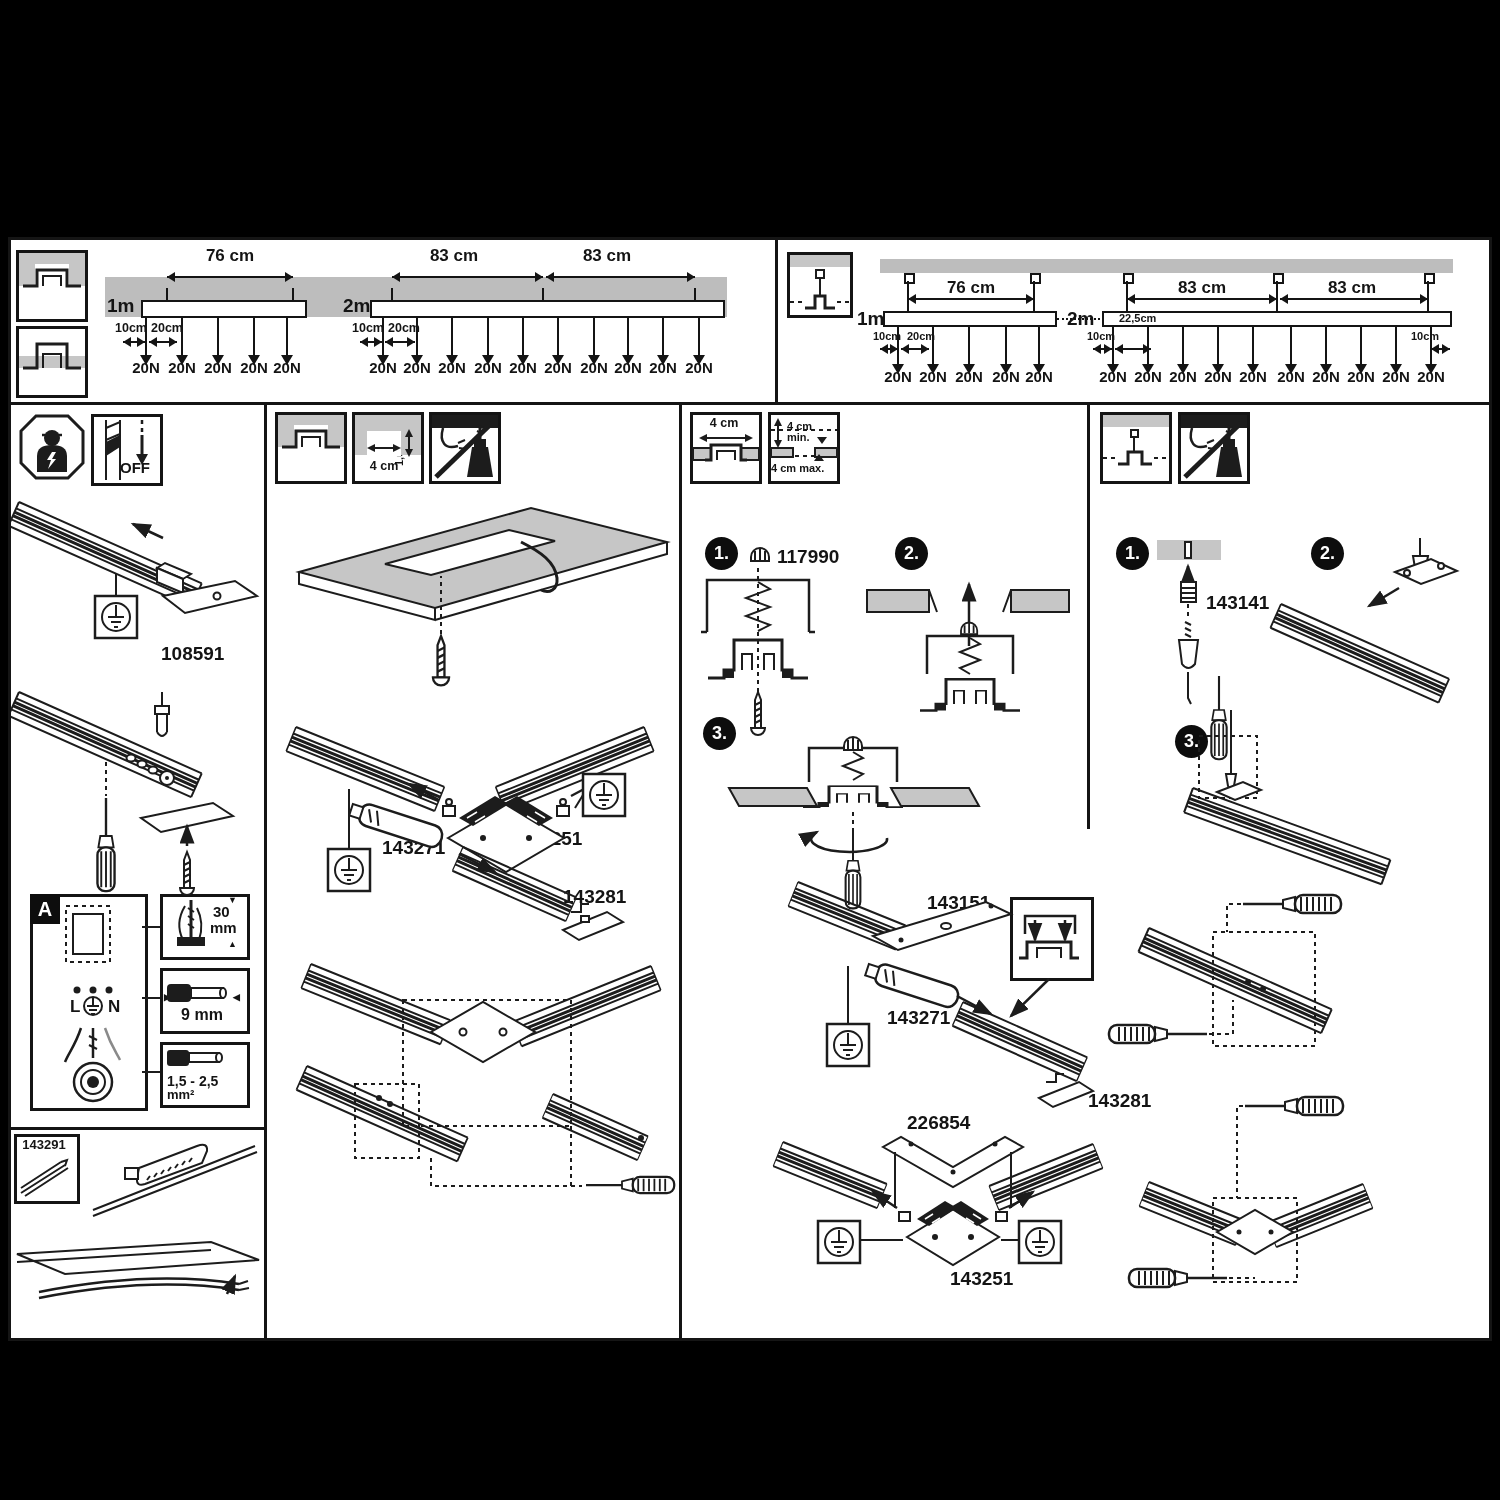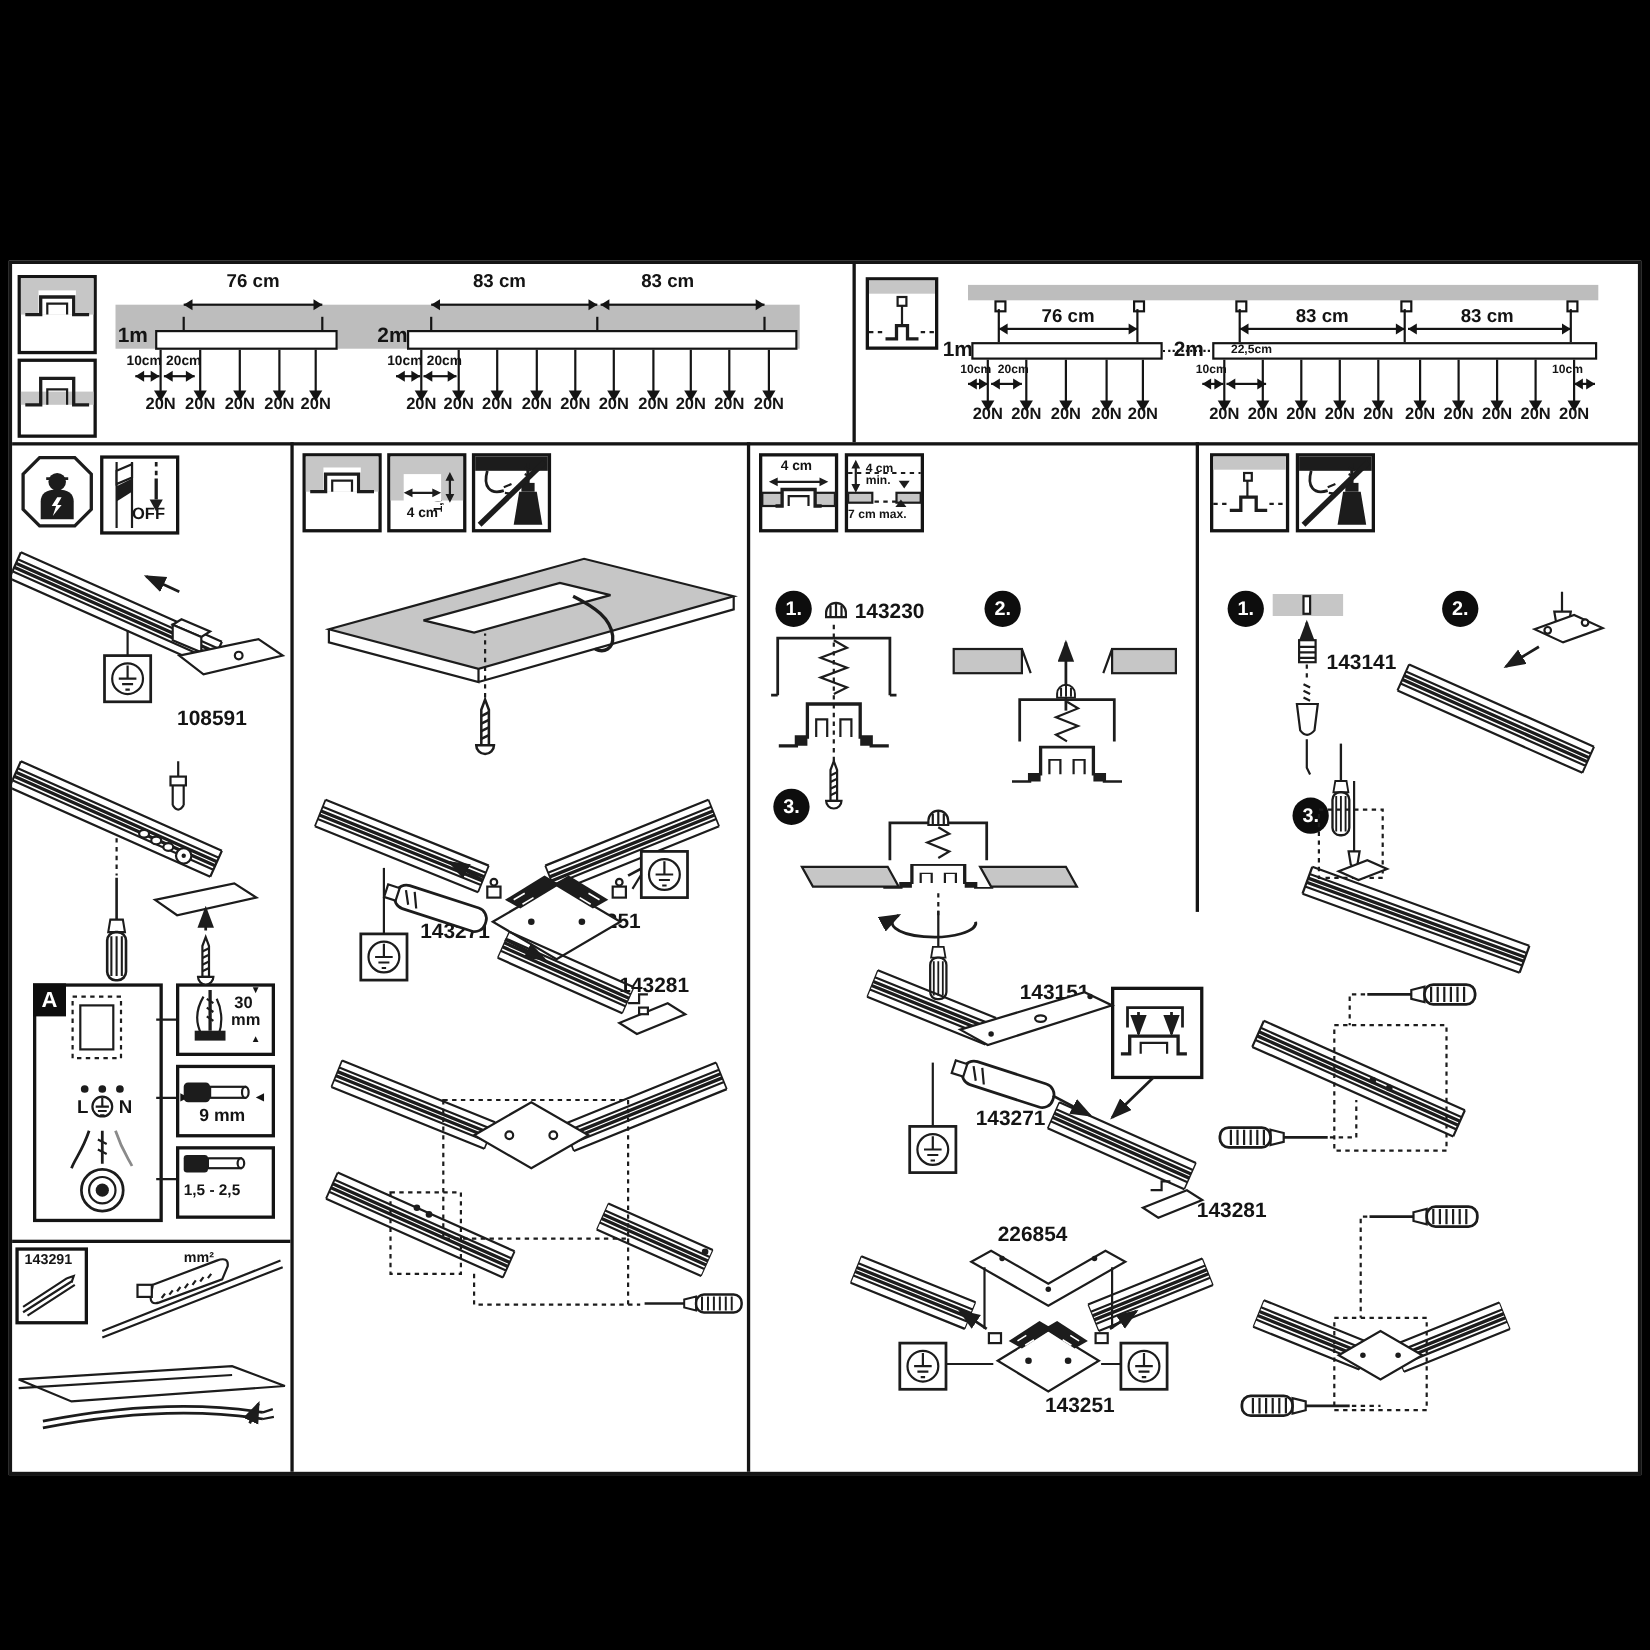--- a/index.html
+++ b/index.html
@@ -187,37 +187,37 @@
   <div class="box" style="left:341px;top:172px;width:66px;height:66px;"></div>
   <span class="lbl sml ctr" style="left:348px;top:219px;width:50px;">4 cm</span>
   <span class="vtxt" style="left:394px;top:214px;">1,6 cm</span>
   <div class="box" style="left:418px;top:172px;width:66px;height:66px;"></div>
 
   <div class="box" style="left:679px;top:172px;width:66px;height:66px;"></div>
   <span class="lbl sml ctr" style="left:686px;top:176px;width:54px;">4 cm</span>
   <div class="box" style="left:757px;top:172px;width:66px;height:66px;"></div>
   <span class="lbl tny" style="left:776px;top:180px;">4 cm</span>
   <span class="lbl tny" style="left:776px;top:191px;">min.</span>
-  <span class="lbl tny" style="left:760px;top:222px;">7 cm max.</span>
+  <span class="lbl tny" style="left:760px;top:222px;">4 cm max.</span>
 
   <div class="box" style="left:1089px;top:172px;width:66px;height:66px;"></div>
   <div class="box" style="left:1167px;top:172px;width:66px;height:66px;"></div>
 
   <div class="step" style="left:694px;top:297px;">1.</div>
   <div class="step" style="left:884px;top:297px;">2.</div>
   <div class="step" style="left:692px;top:477px;">3.</div>
   <div class="step" style="left:1105px;top:297px;">1.</div>
   <div class="step" style="left:1300px;top:297px;">2.</div>
   <div class="step" style="left:1164px;top:485px;">3.</div>
 
   <span class="part" style="left:150px;top:403px;">108591</span>
   <span class="part" style="left:508px;top:588px;">143251</span>
   <span class="part" style="left:371px;top:597px;">143271</span>
   <span class="part" style="left:552px;top:646px;">143281</span>
-  <span class="part" style="left:766px;top:306px;">143230</span>
+  <span class="part" style="left:766px;top:306px;">117990</span>
   <span class="part" style="left:916px;top:652px;">143151</span>
   <span class="part" style="left:876px;top:767px;">143271</span>
   <span class="part" style="left:1077px;top:850px;">143281</span>
   <span class="part" style="left:896px;top:872px;">226854</span>
   <span class="part" style="left:939px;top:1028px;">143251</span>
   <span class="part" style="left:1195px;top:352px;">143141</span>
 
   <div class="box" style="left:19px;top:654px;width:112px;height:211px;"></div>
   <div style="position:absolute;left:19px;top:654px;width:30px;height:30px;background:#0d0d0d;color:#fff;font-weight:bold;font-size:20px;display:flex;align-items:center;justify-content:center;">
     <span>A</span>
@@ -231,21 +231,21 @@
   <span class="lbl" style="left:217px;top:655px;font-size:9px;">▼</span>
   <span class="lbl" style="left:217px;top:699px;font-size:9px;">▲</span>
 
   <div class="box" style="left:149px;top:728px;width:84px;height:60px;"></div>
   <span class="lbl ctr" style="left:163px;top:766px;width:56px;font-size:16px;">9 mm</span>
   <span class="lbl" style="left:153px;top:752px;font-size:9px;">▶</span>
   <span class="lbl" style="left:222px;top:752px;font-size:9px;">◀</span>
 
   <div class="box" style="left:149px;top:802px;width:84px;height:60px;"></div>
   <span class="lbl" style="left:156px;top:833px;font-size:14px;">1,5 - 2,5</span>
-  <span class="lbl" style="left:156px;top:847px;font-size:13px;margin-top:48px;">mm²</span>
+  <span class="lbl" style="left:156px;top:847px;font-size:13px;">mm²</span>
 
   <div class="box" style="left:3px;top:894px;width:60px;height:64px;"></div>
   <span class="lbl ctr" style="left:4px;top:897px;width:58px;font-size:13px;">143291</span>
 
   <div class="box" style="left:999px;top:657px;width:78px;height:78px;"></div>
 
   <svg class="artsvg" width="1478" height="1098" viewBox="0 0 1478 1098">
     <defs>
       <marker id="ah" markerWidth="10" markerHeight="8" refX="7" refY="3" orient="auto">
             <path d="M0 0 L8 3 L0 6 Z" fill="#1c1c1c"></path>

